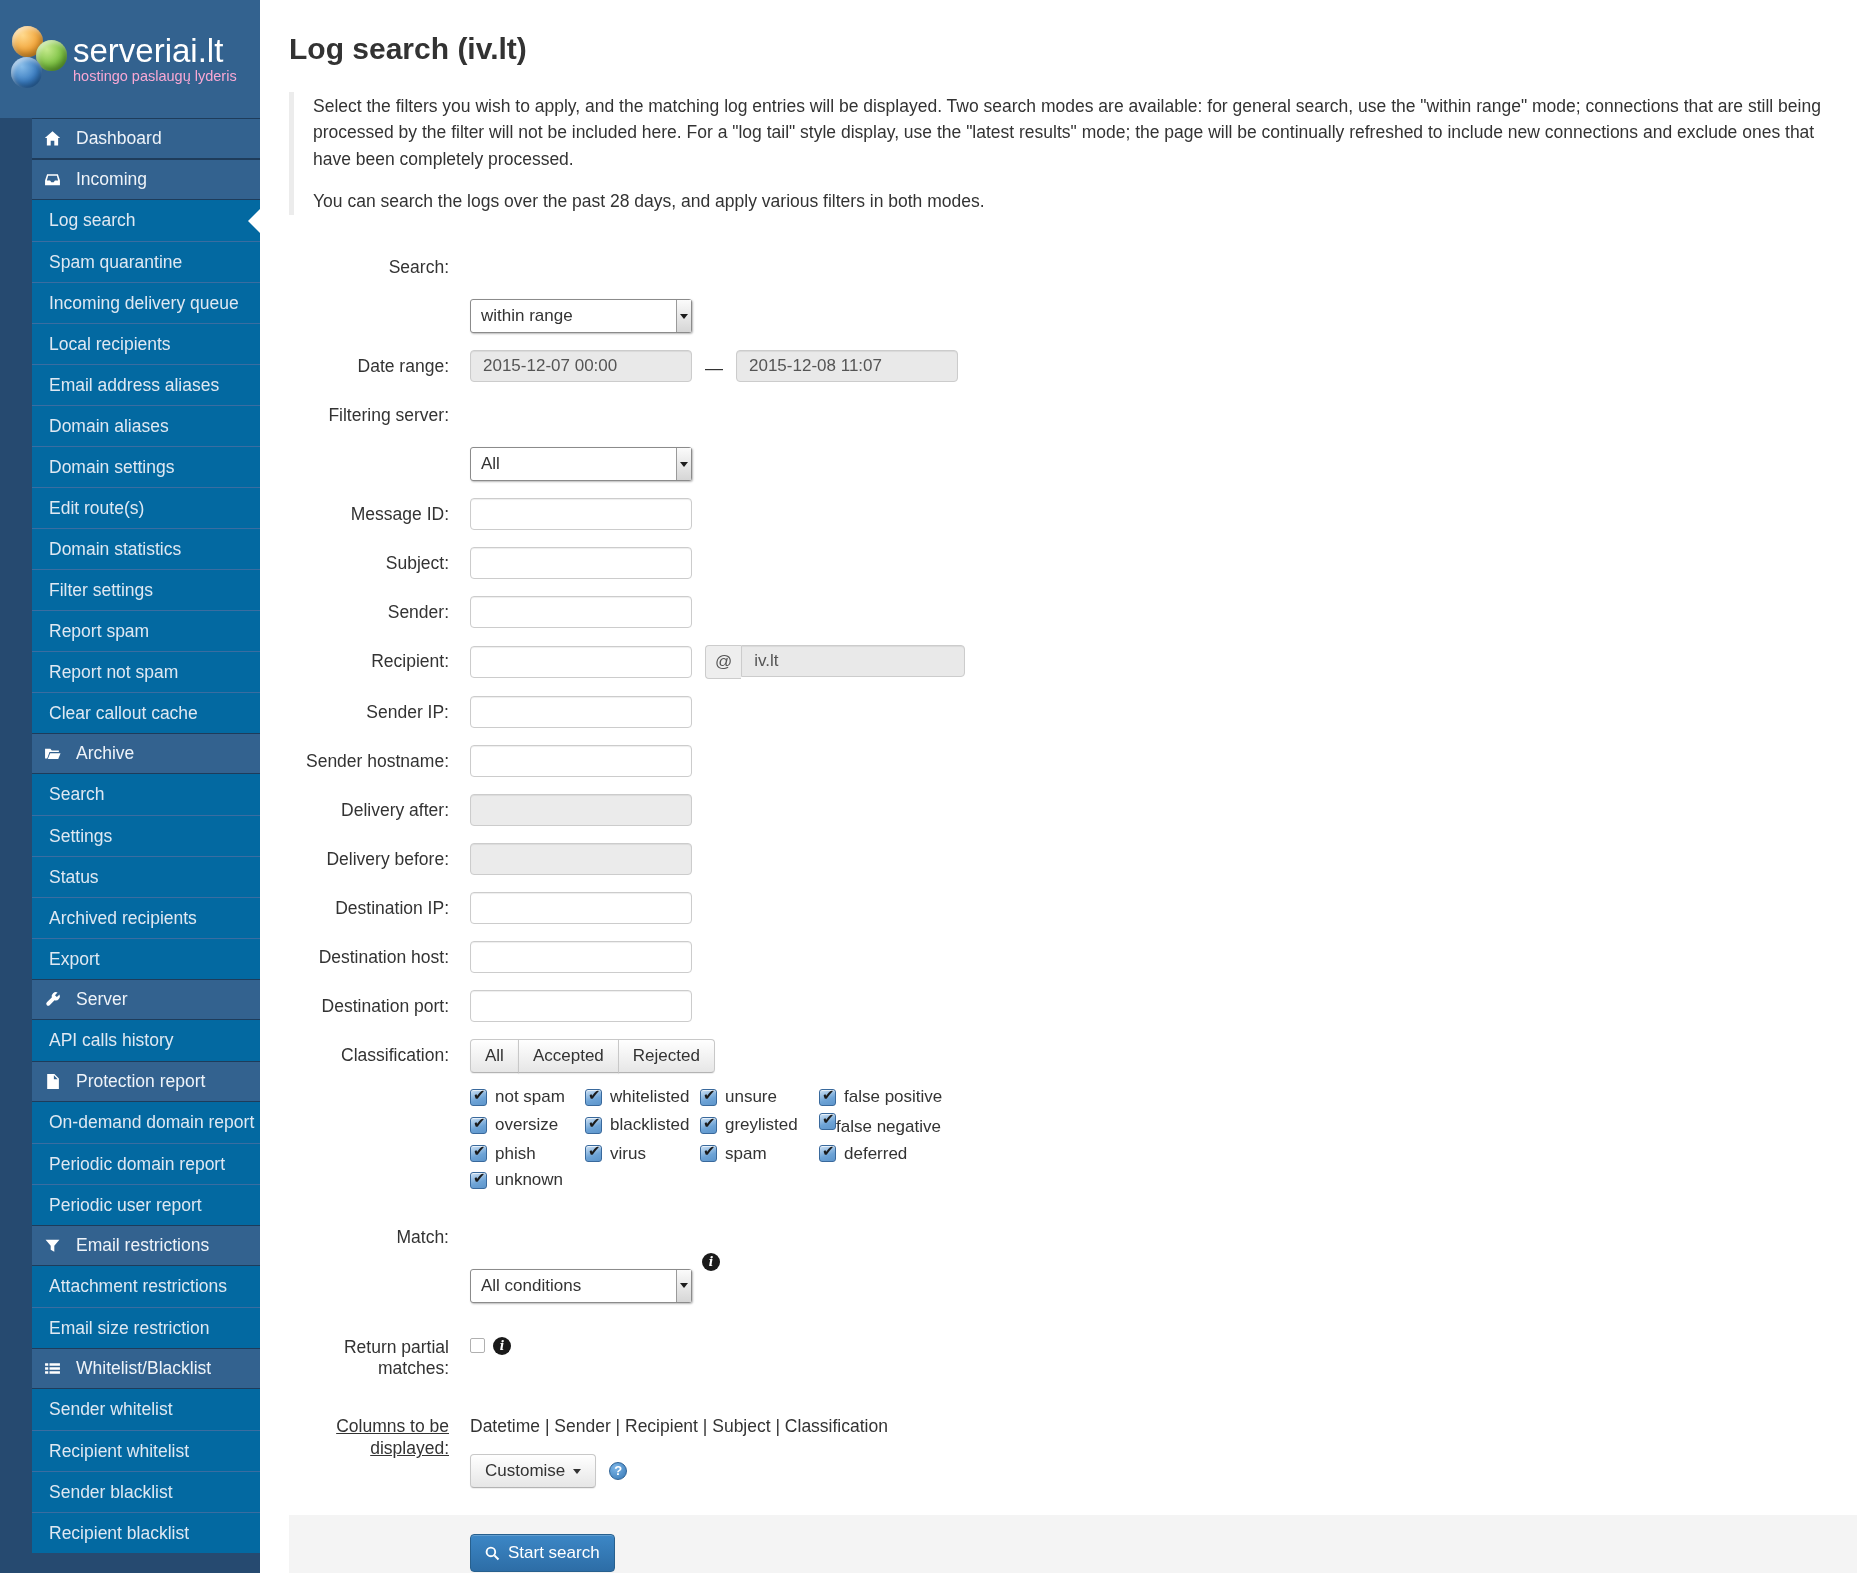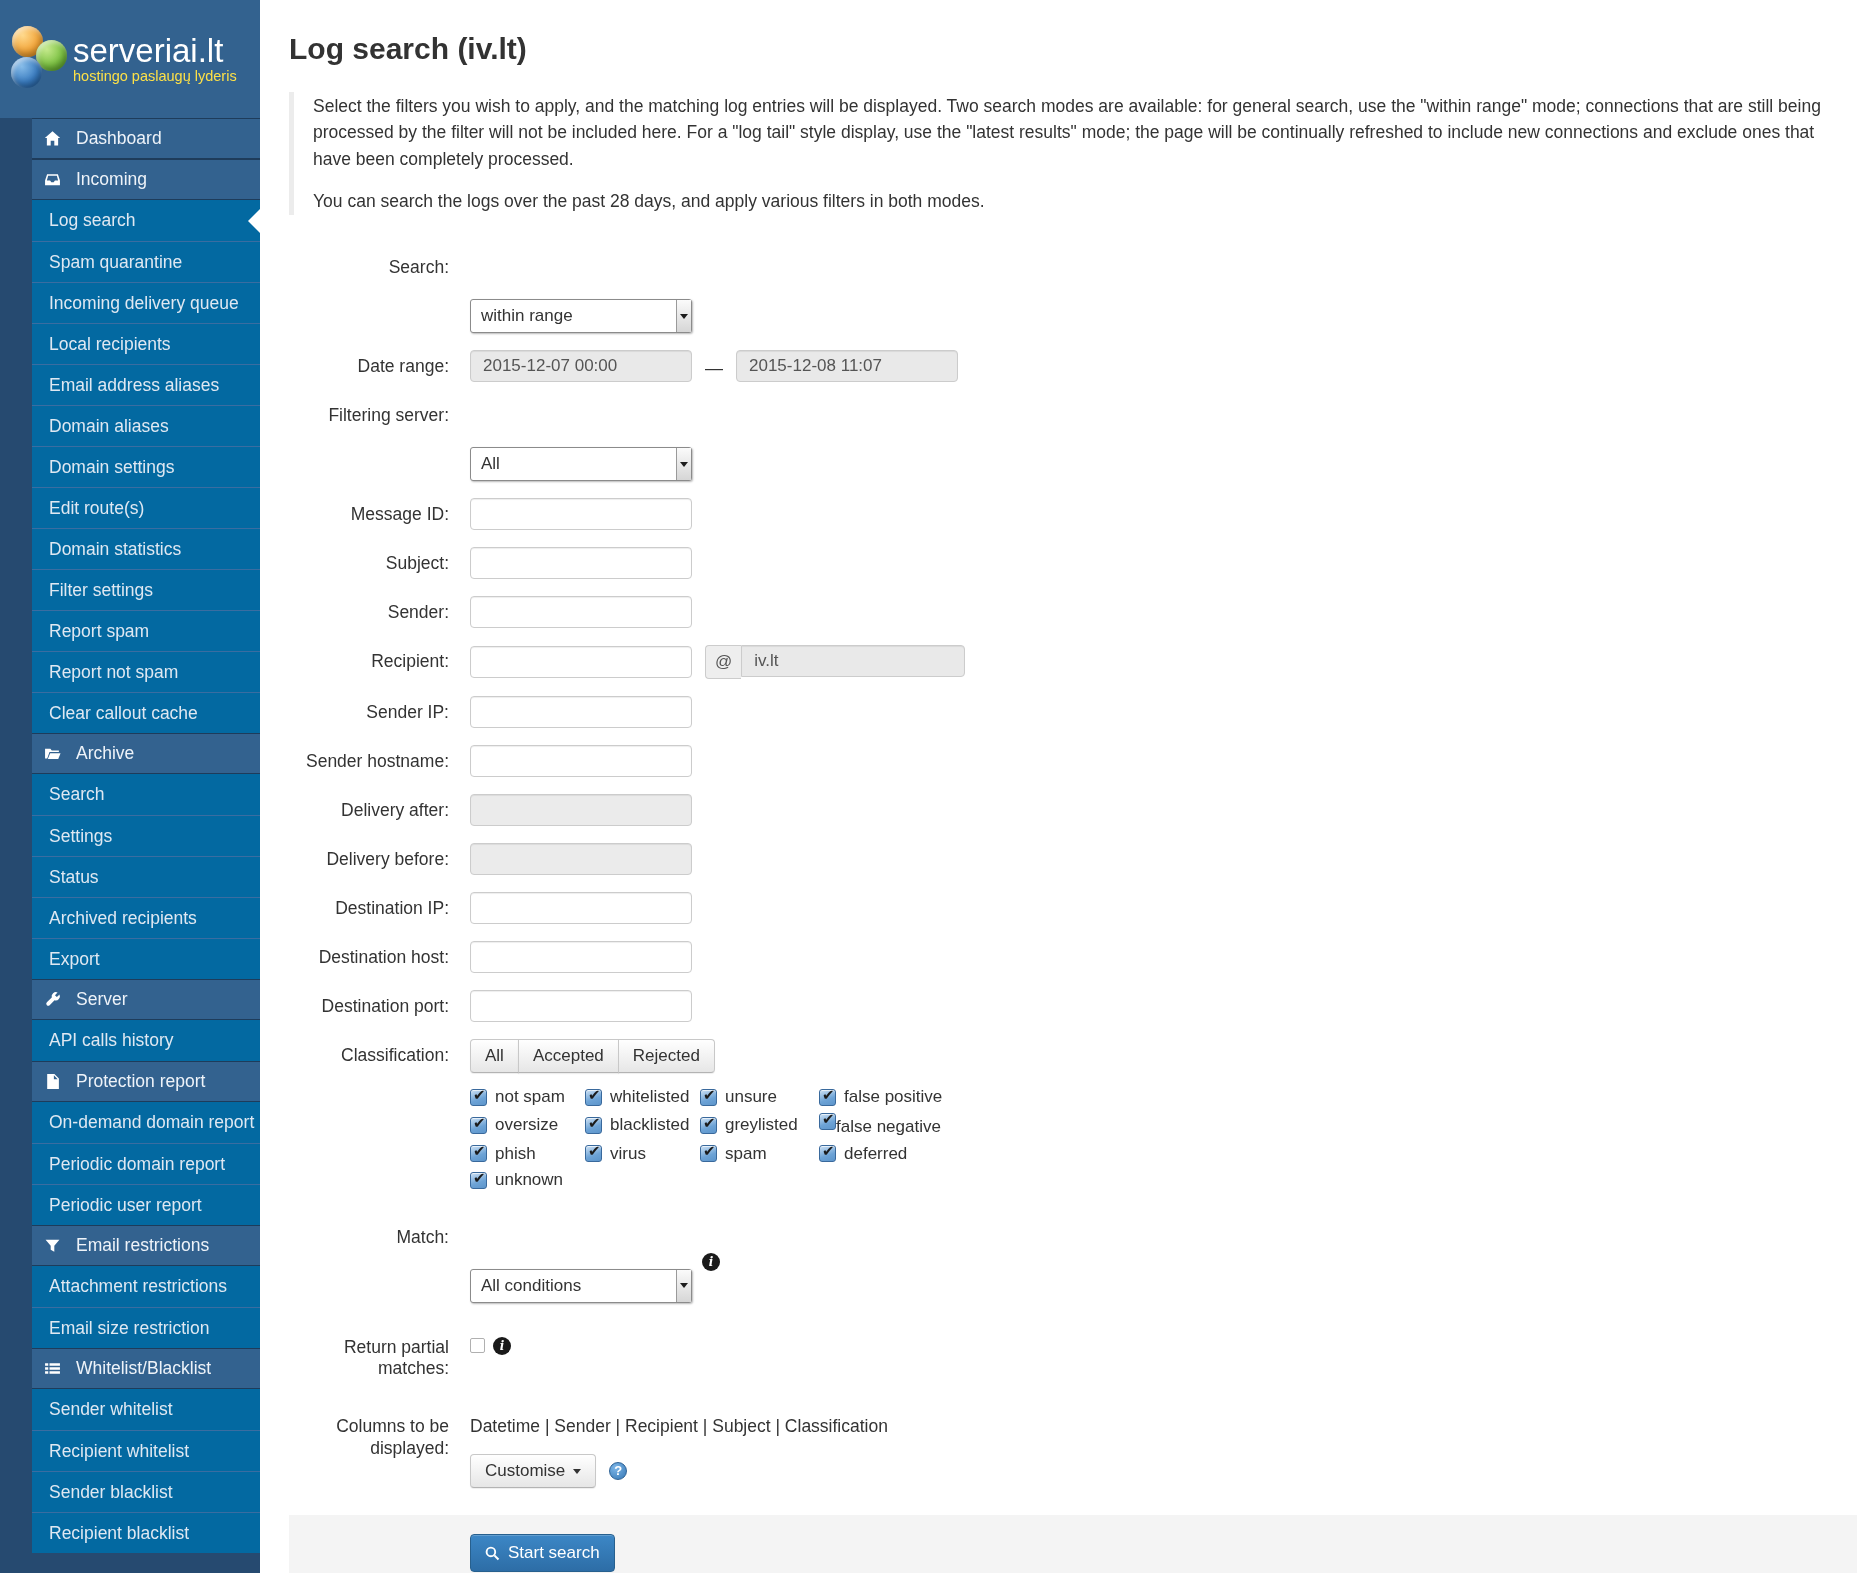--- a/index.html
+++ b/index.html
@@ -15,21 +15,21 @@
   .sidebar { width:260px; flex-shrink:0; background:#264a70; overflow:hidden; }
   .logo { height:118px; background:#33628f; display:flex; align-items:center; padding-left:9px; cursor:pointer; }
   .balls { position:relative; width:60px; height:66px; flex-shrink:0; }
   .ball { position:absolute; width:31px; height:31px; border-radius:50%;
           box-shadow: inset -2px -4px 6px rgba(0,0,0,.28), inset 2px 3px 4px rgba(255,255,255,.55); }
   .ball.orange { left:3px;  top:0;    background:radial-gradient(circle at 35% 30%, #ffd98c, #f2a53a 55%, #d07f10); }
   .ball.green  { left:27px; top:14px; background:radial-gradient(circle at 35% 30%, #c4e98b, #7cc143 55%, #49941c); }
   .ball.blue   { left:2px;  top:31px; background:radial-gradient(circle at 35% 30%, #86bce9, #3a7cc0 55%, #1c5796); }
   .brand-text { margin-left:4px; }
   .brand-name { font-size:33px; color:#fff; line-height:1.05; }
-  .brand-tagline { font-size:14.5px; color:#fde047; }
+  .brand-tagline { font-size:14.5px; color:#f9a8d4; }
 
   .nav-item { position:relative; display:flex; align-items:center; cursor:pointer; font-size:17.5px;margin-left:32px; }
   .nav-item.section { height:41px; background:#33628f; color:#eef3f9;
                       border-top:1px solid #1e3c5b; border-bottom:1px solid #1e3c5b; padding-left:12px; }
   .nav-item.sub { height:41px; background:#0369a1; color:#dfe8f2; padding-left:17px; }
   .nav-item.sub + .nav-item.sub { border-top:1px solid #3a6da1; }
   .nav-item .icon { width:22px; margin-right:10px; display:flex; align-items:center; }
   .nav-item .icon svg { width:17px; height:17px; fill:#fff; }
   .nav-item.active::after { content:""; position:absolute; right:0; top:50%; margin-top:-12px;
       border-top:12px solid transparent; border-bottom:12px solid transparent; border-right:12px solid #fff; }
@@ -465,21 +465,21 @@
 
       <div class="row" style="margin-top:28px;">
         <div class="lbl">Return partial matches:</div>
         <div class="ctl" style="padding-top:6px; gap:8px;">
           <span class="cb-plain"></span>
           <span class="info">i</span>
         </div>
       </div>
 
       <div class="row" style="margin-top:30px;">
-        <div class="lbl" style="width:181px; margin-right:0; padding-right:21px;">Columns to be displayed:</div>
+        <div class="lbl" style="width:181px; margin-right:0; padding-right:21px;text-decoration:underline;">Columns to be displayed:</div>
         <div style="display:block;">
           <div class="cols-val">Datetime | Sender | Recipient | Subject | Classification</div>
           <div class="cols-btn-row">
             <button type="button" class="btn single"><span>Customise</span><span class="caret"></span></button>
             <span class="help">?</span>
           </div>
         </div>
       </div>
 
       <div class="form-actions">

